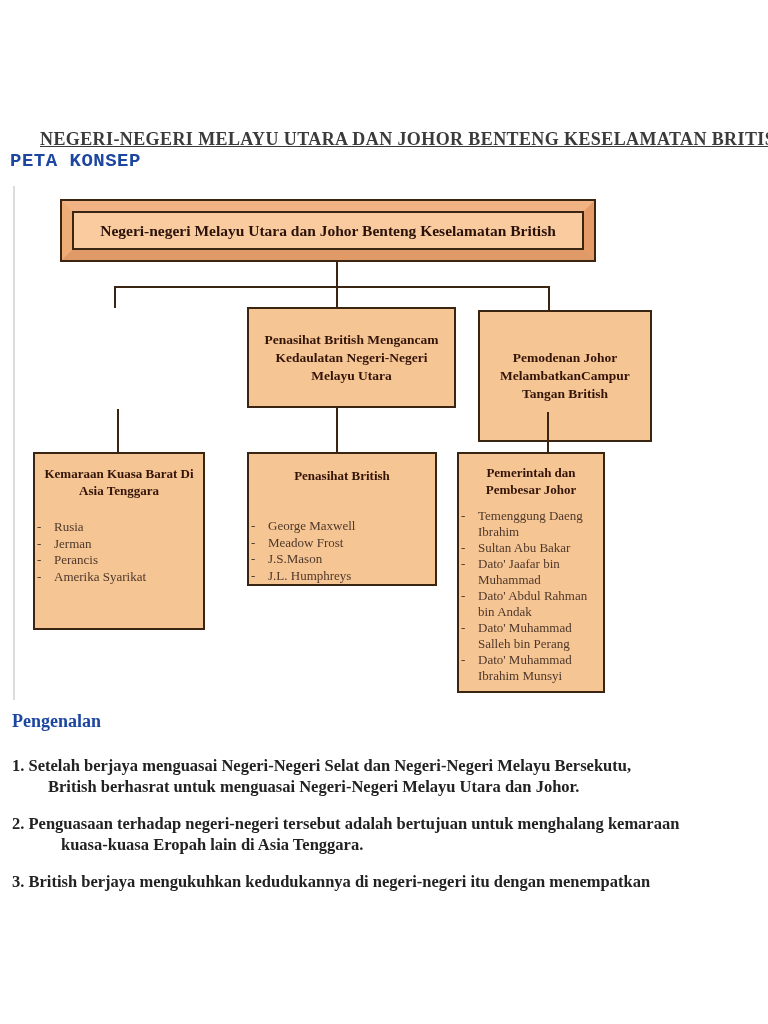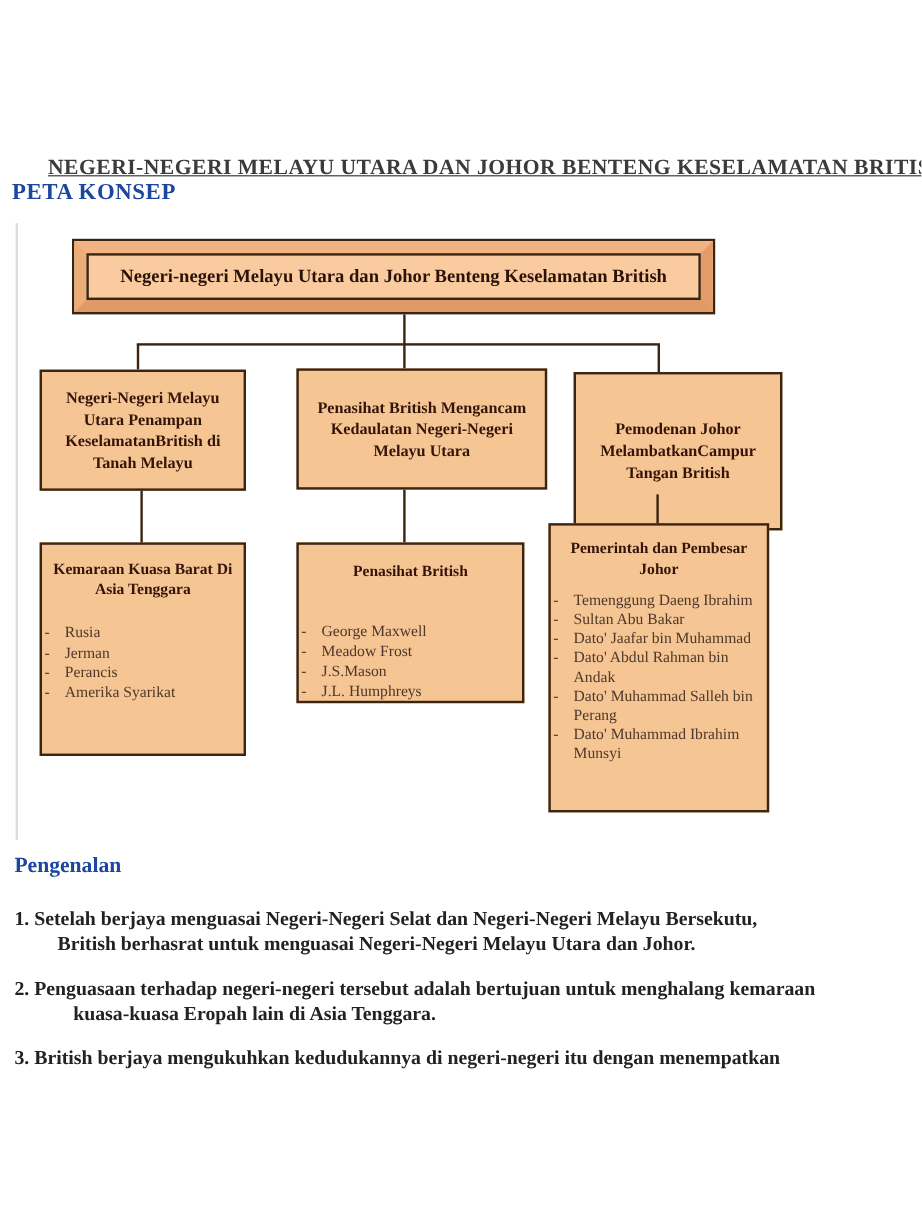--- a/index.html
+++ b/index.html
@@ -17,41 +17,42 @@
   
   .doc-title {
     left: 40px; top: 129px; width: 726px;
     font-size: 18px; font-weight: bold; letter-spacing: 0.4px;
     color: #3b3b3b; text-decoration: underline; white-space: nowrap;
   }
   .peta-konsep {
     left: 10px; top: 150px;
     font-size: 19px; font-weight: bold; letter-spacing: 0.5px;
     color: #1c46a0;
+    font-family: Liberation Mono, monospace;
   }
 
   
   .canvas-edge { left: 13px; top: 186px; width: 2px; height: 514px; background: #dcdcdc; }
 
   
   .node {
     border: 2px solid #3a2512; background: #f6c594;
     color: #331409; text-align: center;
   }
   .branch {
     display: flex; align-items: center; justify-content: center;
     font-weight: bold; font-size: 13.5px; line-height: 18px;
     padding: 0 7px;
   }
   .box1 { left: 33px;  top: 308px; width: 172px; height: 101px; }
   .box2 { left: 247px; top: 307px; width: 209px; height: 101px; }
   .box3 { left: 478px; top: 310px; width: 174px; height: 132px; }
   .box4 { left: 33px;  top: 452px; width: 172px; height: 178px; }
   .box5 { left: 247px; top: 452px; width: 190px; height: 134px; }
-  .box6 { left: 457px; top: 436px; width: 184px; height: 241px; }
+  .box6 { left: 457px; top: 452px; width: 148px; height: 241px; }
 
   .detail-head {
     font-weight: bold; font-size: 13px; line-height: 17px;
     text-align: center; padding: 10px 6px 0 6px; color: #331409;
   }
   .detail-list { text-align: left; color: #4e382b; font-size: 13px; line-height: 16.5px; }
   .box4 .detail-head { padding-top: 11px; }
   .box4 .detail-list { margin-top: 20px; }
   .box5 .detail-head { padding-top: 13px; }
   .box5 .detail-list { margin-top: 34px; }
@@ -119,21 +120,20 @@
       <div class="root-inner">Negeri-negeri Melayu Utara dan Johor Benteng Keselamatan British</div>
     </div>
   </div>
 
   <div class="abs conn c-root"></div>
   <div class="abs conn c-main"></div>
   <div class="abs conn c-left"></div>
   <div class="abs conn c-mid"></div>
   <div class="abs conn c-right"></div>
 
-  <div class="abs node branch box1">Negeri-Negeri Melayu Utara Penampan KeselamatanBritish di Tanah Melayu</div>
   <div class="abs node branch box2">Penasihat British Mengancam Kedaulatan Negeri-Negeri Melayu Utara</div>
   <div class="abs node branch box3">Pemodenan Johor MelambatkanCampur Tangan British</div>
 
   <div class="abs conn d-left"></div>
   <div class="abs conn d-mid"></div>
   <div class="abs conn d-right"></div>
 
   <div class="abs node box4">
     <div class="detail-head">Kemaraan Kuasa Barat Di Asia Tenggara</div>
     <div class="detail-list">

